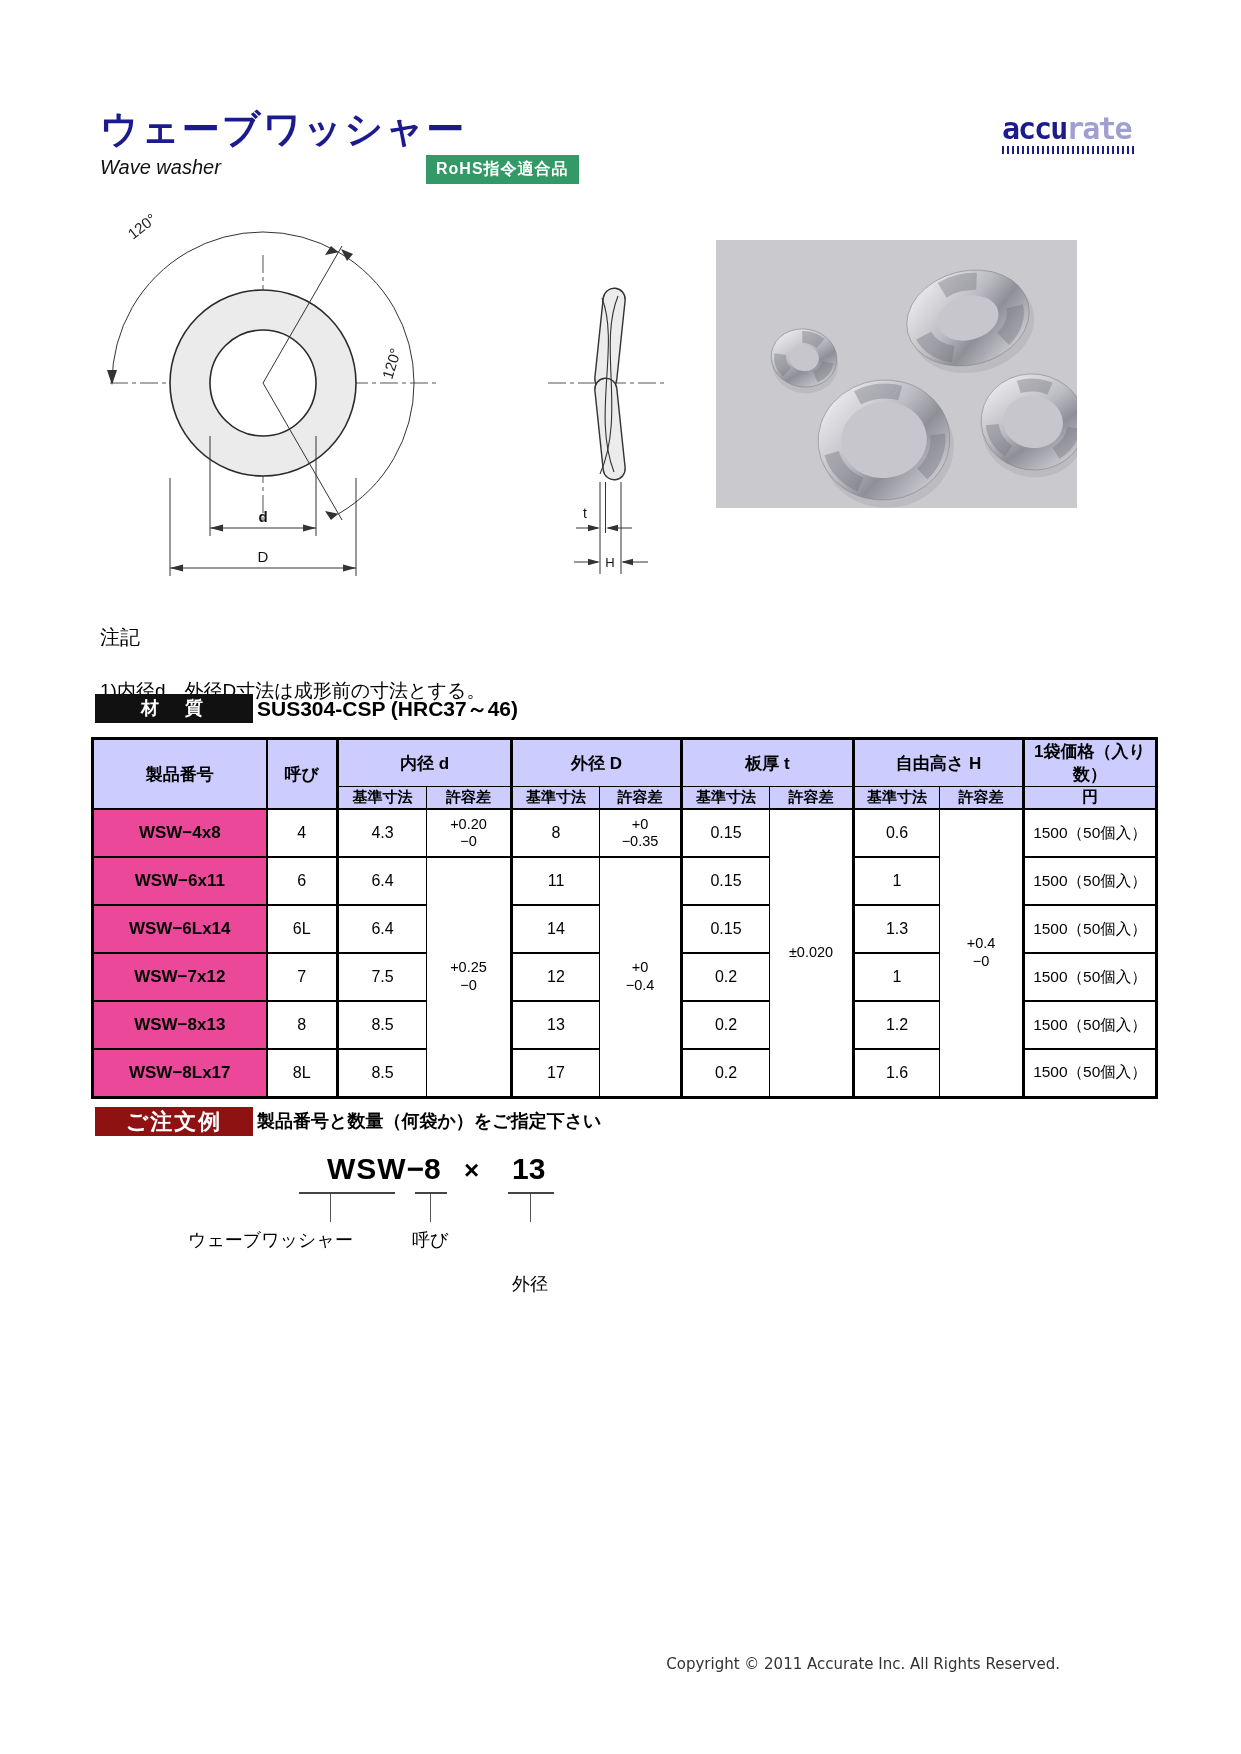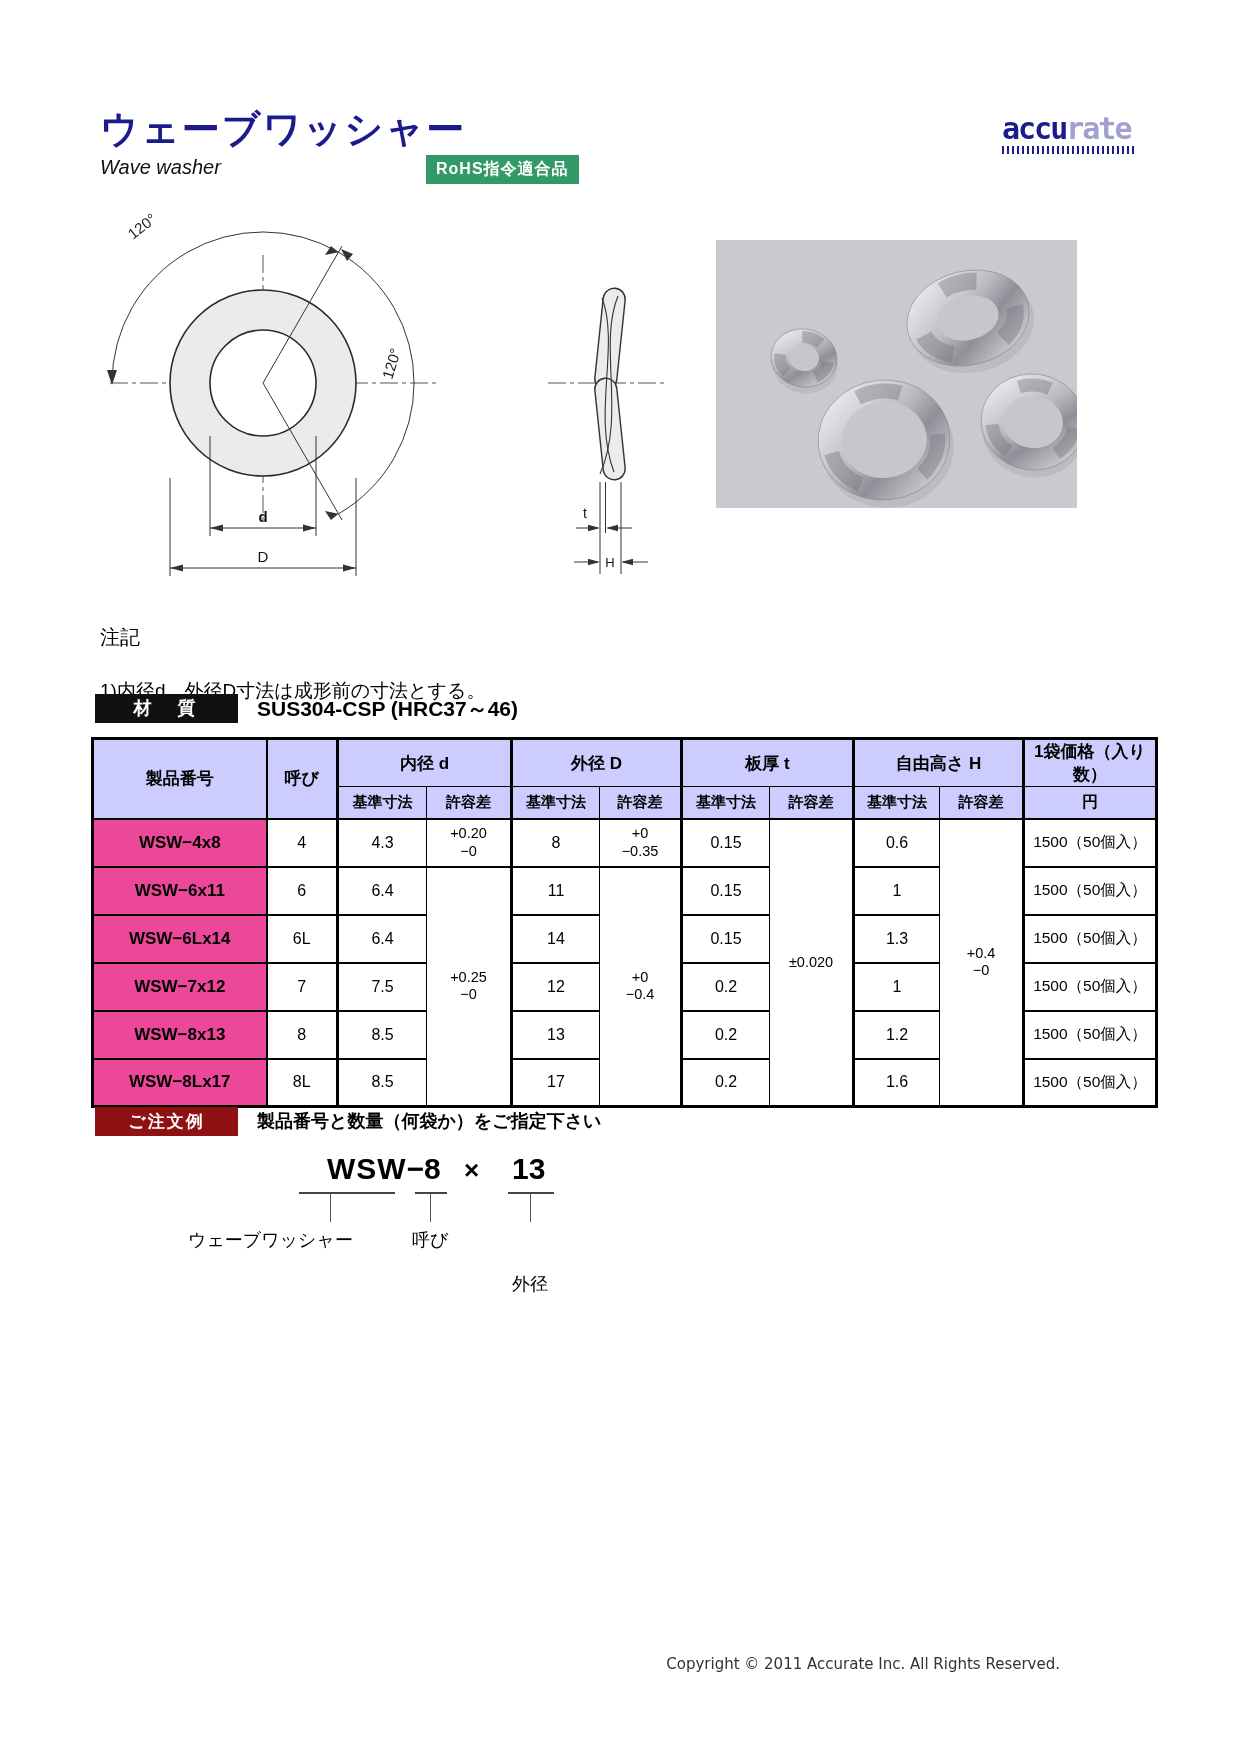--- a/index.html
+++ b/index.html
@@ -20,43 +20,43 @@
   .logo-b{color:#a0a0d0;}
   .logo-ticks{margin-top:2px;height:8px;width:134px;
         background:repeating-linear-gradient(to right,#1b1b8e 0 2.5px,transparent 2.5px 5px);}
 
   
   .photo{left:716px;top:240px;width:361px;height:268px;}
 
   
   .note-h{left:100px;top:624px;font-size:20px;font-family:Liberation Mono, monospace;}
   .note-1{left:100px;top:652px;font-size:19px;margin-top:26px;}
-  .band{width:143px;height:29px;color:#fff;font-weight:bold;text-align:center;line-height:29px;}
+  .band{width:158px;height:29px;color:#fff;font-weight:bold;text-align:center;line-height:29px;}
   .mat-band{left:95px;top:694px;background:#111;font-size:18px;letter-spacing:4px;}
   .mat-val{left:257px;top:694px;font-size:21px;font-weight:bold;line-height:29px;}
 
   
   #spec-table{position:absolute;left:91px;top:737px;border-collapse:collapse;table-layout:fixed;
         border:3px solid #000;}
   #spec-table td{border:1.5px solid #000;text-align:center;vertical-align:middle;padding:0;overflow:hidden;}
   #spec-table tr.h1{height:42px;}
-  #spec-table tr.h2{height:32px;}
+  #spec-table tr.h2{height:22px;}
   #spec-table tr.r{height:48px;}
   #spec-table tr.r td{border-top:2.6px solid #000;}
   .hdr{background:#ccccff;font-weight:bold;font-size:17px;}
   .sub{background:#ccccff;font-weight:bold;font-size:15px;}
   .pname{background:#ec4899;font-weight:bold;font-size:17px;}
   .val{font-size:16px;}
   .tol{font-size:14.5px;white-space:pre-line;line-height:1.2;}
   .price{font-size:15.5px;}
   .bl3{border-left:3px solid #000 !important;}
   .bl2{border-left:2.2px solid #000 !important;}
 
   
-  .ord-band{left:95px;top:1107px;background:#8e1212;font-size:17px;letter-spacing:2px;}
+  .ord-band{left:95px;top:1107px;background:#8e1212;font-size:22px;letter-spacing:2px;}
   .ord-note{left:257px;top:1107px;font-size:18px;font-weight:bold;line-height:29px;}
   .ex{font-weight:bold;font-size:30px;color:#000;}
   .ex-prefix{left:303px;top:1152px;letter-spacing:1px;margin-left:24px;}
   .ex-call{left:424px;top:1152px;}
   .ex-x{left:464px;top:1155px;font-size:26px;}
   .ex-od{left:512px;top:1152px;}
   .uline{height:1.6px;background:#444;top:1192px;}
   .u1{left:299px;width:96px;}
   .u2{left:415px;width:32px;}
   .u3{left:508px;width:46px;}

